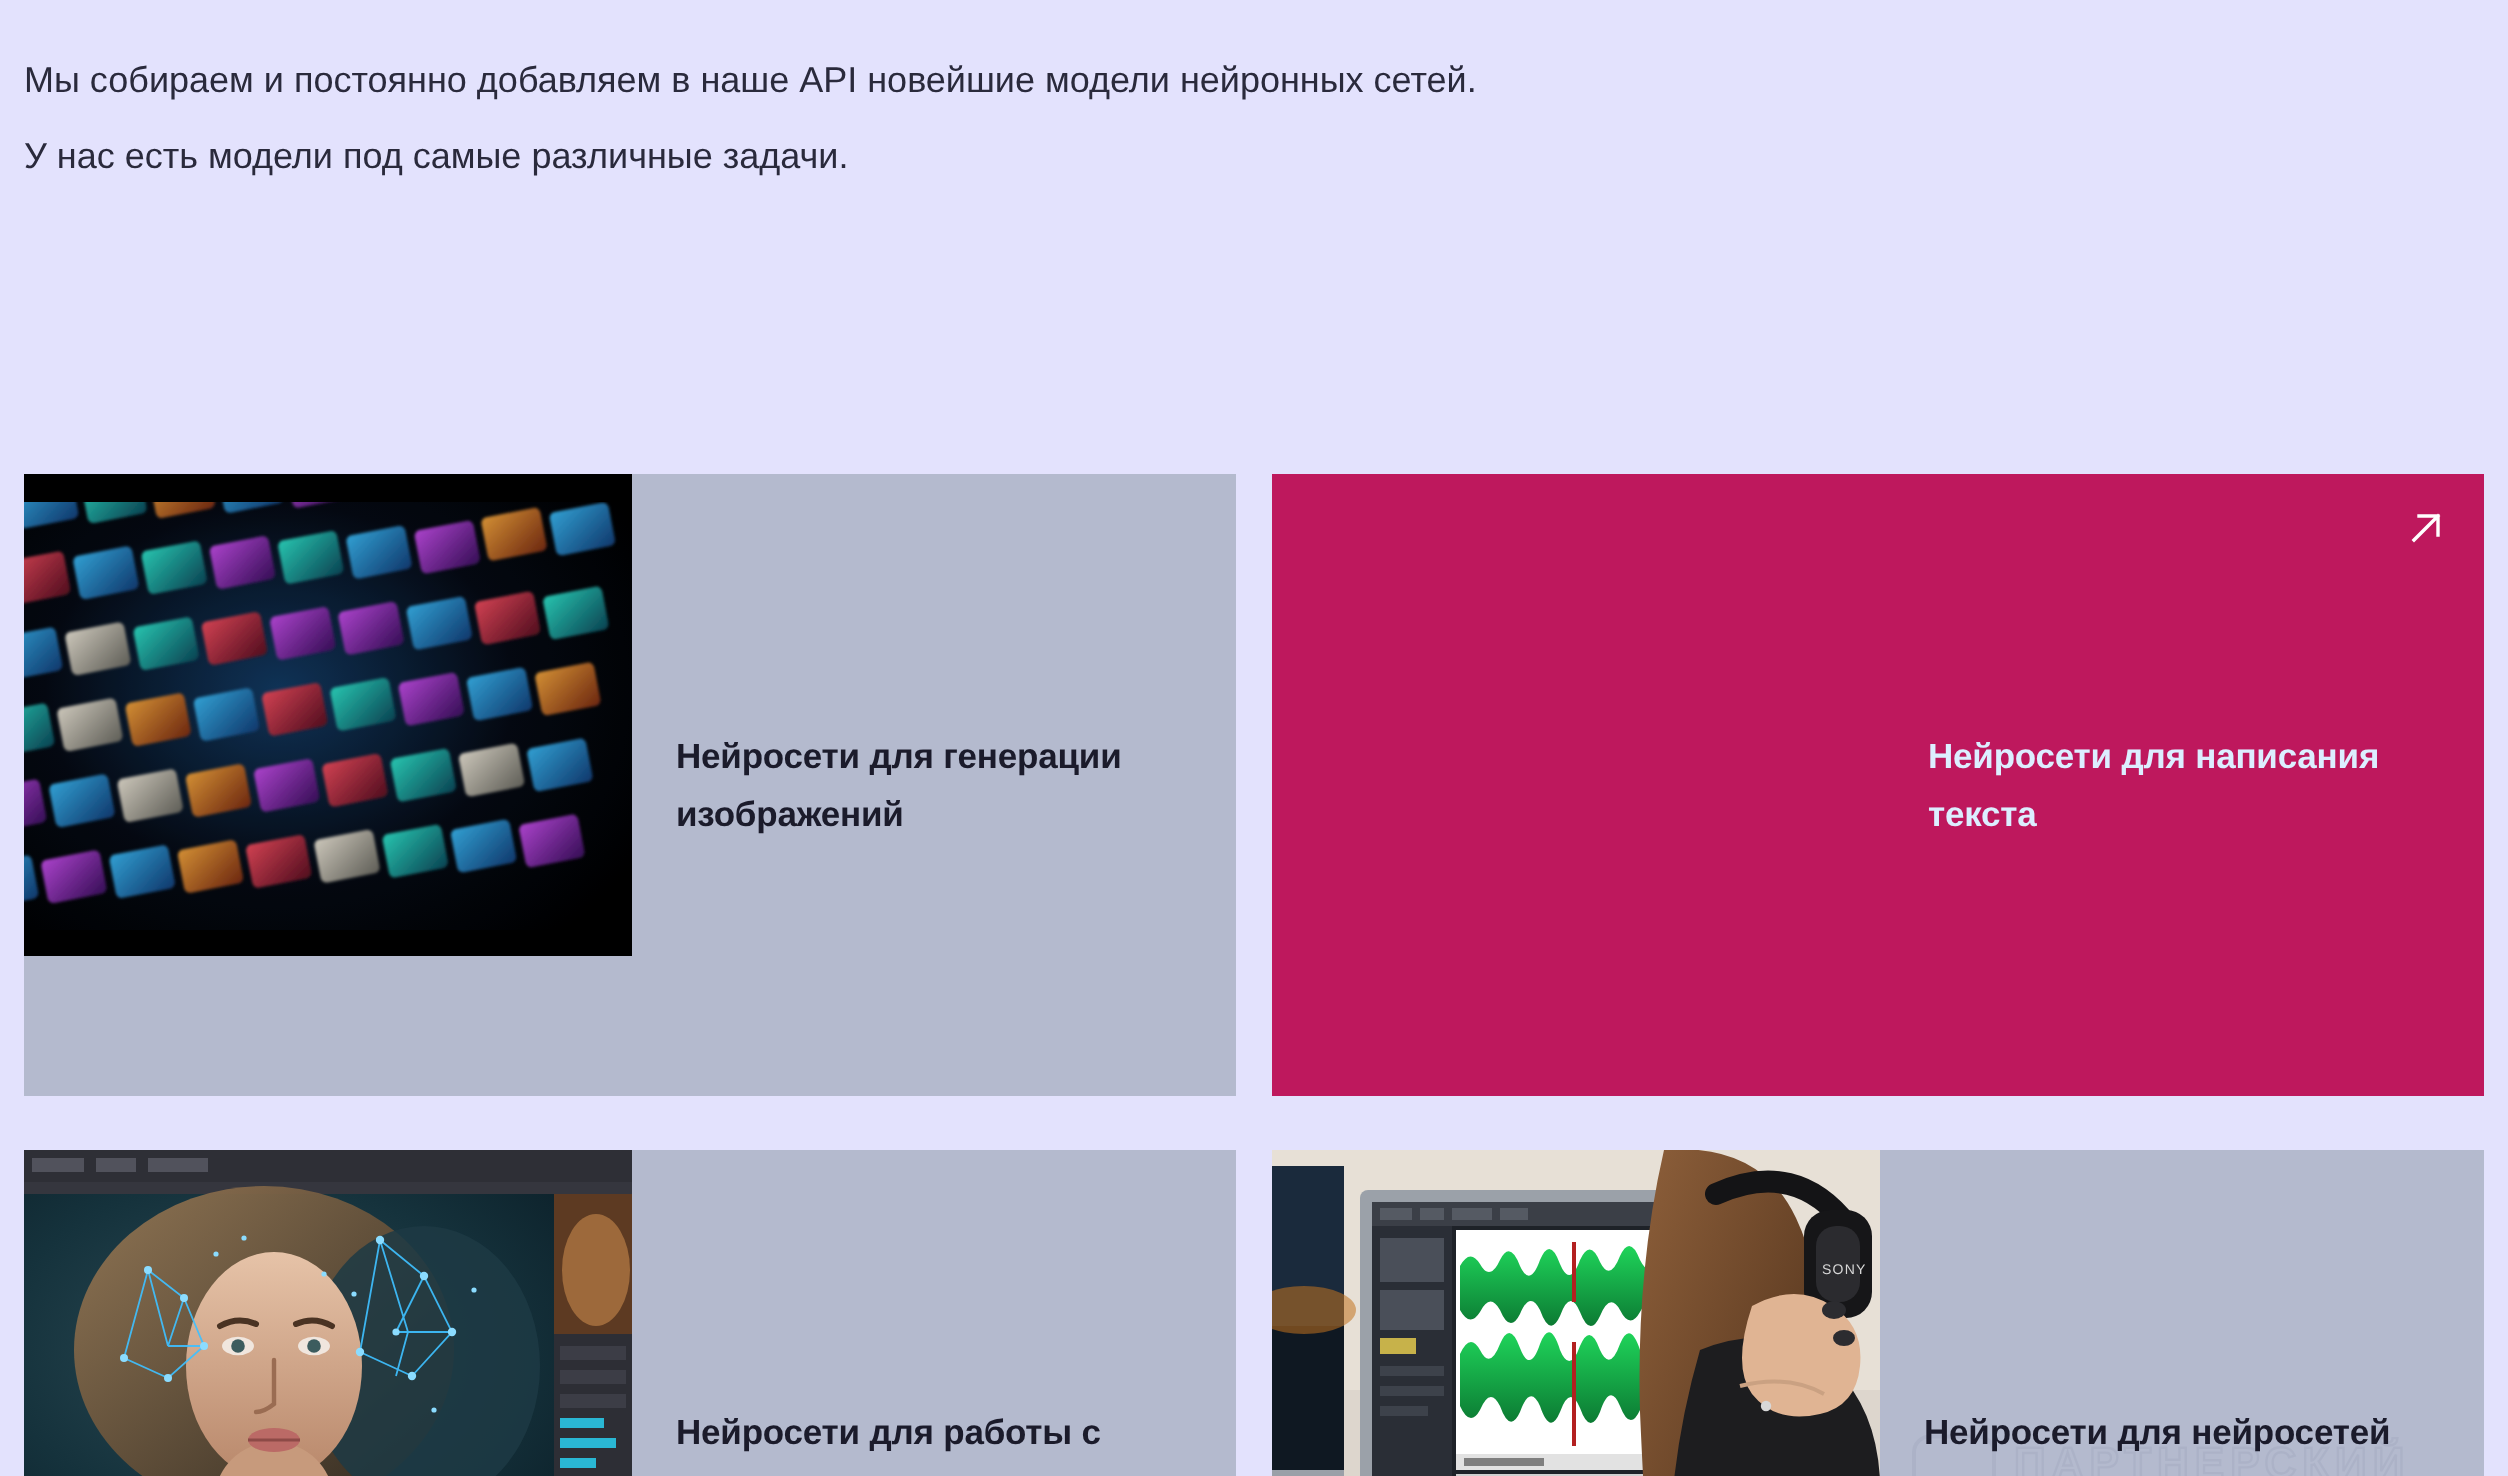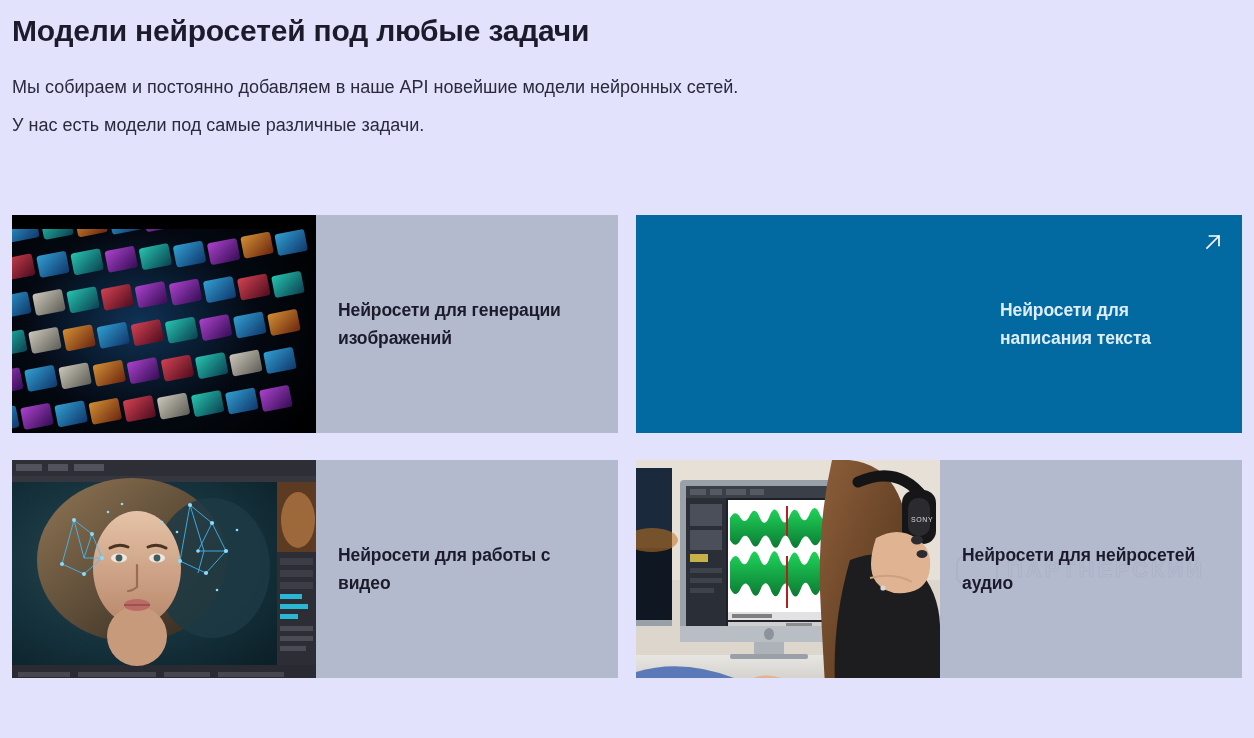--- a/index.html
+++ b/index.html
@@ -48,21 +48,21 @@
     display: grid;
     grid-template-columns: 606px 606px;
     column-gap: 18px;
     row-gap: 27px;
   }
 
   .card {
     position: relative;
     display: flex;
     align-items: stretch;
-    height: 218px;
+    height: 311px;
     background: #b4bace;
     overflow: hidden;
     text-decoration: none;
     color: inherit;
     cursor: pointer;
   }
 
   .card-media {
     position: relative;
     flex: 0 0 304px;
@@ -87,21 +87,21 @@
     z-index: 2;
     font-size: 17.5px;
     font-weight: 700;
     line-height: 1.62;
     color: #1b1b2b;
     letter-spacing: -0.1px;
     max-width: 262px;
   }
 
   
-  .card.is-active { background: #0369a1; padding-left: 36px; }
+  .card.is-active { background: #be185d; }
   .card.is-active .card-media { opacity: 0; visibility: hidden; }
   .card.is-active .card-body { flex: 1 1 100%; padding-left: 24px; }
   .card.is-active .card-title { color: #dceeff; max-width: 270px; }
 
   .card-arrow {
     position: absolute;
     top: 14px;
     right: 16px;
     width: 26px;
     height: 26px;
@@ -137,21 +137,20 @@
     color: transparent;
     -webkit-text-stroke: 1.2px #9aa2ba;
     white-space: nowrap;
   }
 </style>
 </head>
 <body>
 
 <div class="page">
 
-  <h1 class="section-title">Модели нейросетей под любые задачи</h1>
 
   <p class="section-lead">Мы собираем и постоянно добавляем в наше API новейшие модели нейронных сетей. У нас есть модели под самые различные задачи.</p>
 
   <div class="card-grid">
 
     <a class="card" href="#">
       <div class="card-media">
         <svg viewBox="0 0 304 241" preserveAspectRatio="xMidYMid slice" aria-hidden="true">
           <defs>
             <radialGradient id="mw-glow" cx="42%" cy="45%" r="70%">

